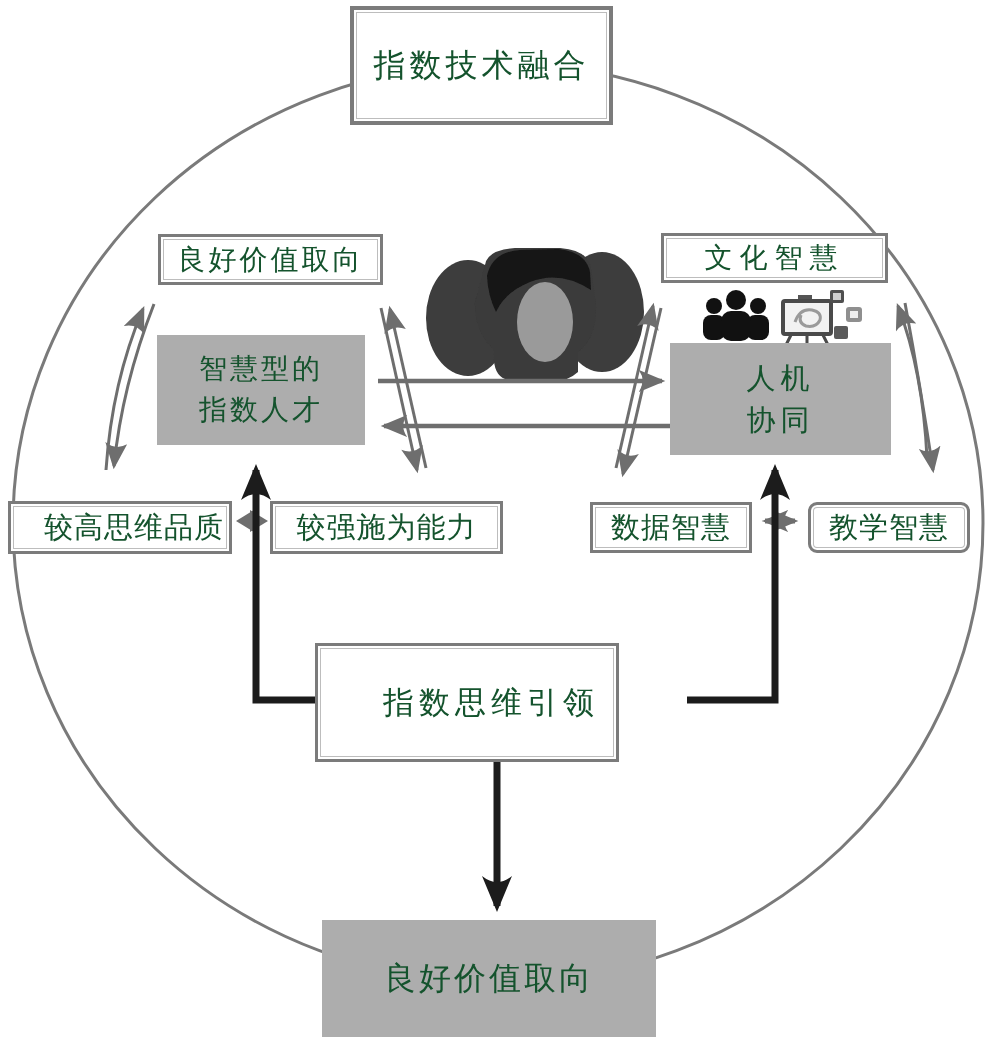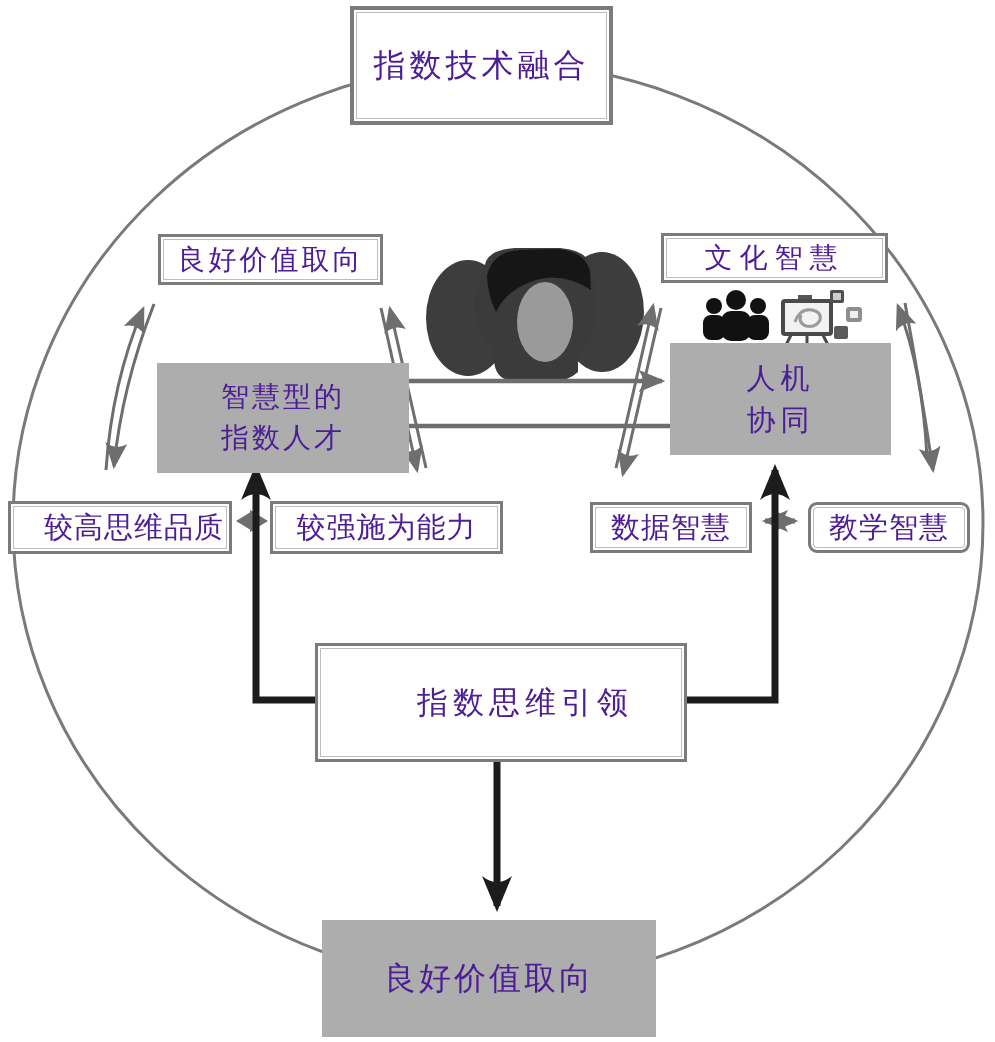--- a/index.html
+++ b/index.html
@@ -1,32 +1,32 @@
 <!DOCTYPE html>
 <html><head>
 <meta charset="utf-8">
 <style>
   html,body{margin:0;padding:0;background:#ffffff;}
   .stage{position:relative;width:995px;height:1042px;background:#ffffff;overflow:hidden;
          font-family:"Liberation Serif","DejaVu Serif",serif;}
   .stage svg.underlay{position:absolute;left:0;top:0;z-index:1;}
   .node{position:absolute;z-index:2;display:flex;flex-direction:column;align-items:center;
-        justify-content:center;text-align:center;box-sizing:border-box;color:#4c1d95;}
+        justify-content:center;text-align:center;box-sizing:border-box;color:#14532d;}
   .white{background:#ffffff;border:3px solid #7b7b7b;box-shadow:inset 0 0 0 2px #ffffff,inset 0 0 0 3px #bdbdbd;}
   .gray{background:#adadad;}
   #n-tech   {left:350px;top:6px;  width:263px;height:119px;border-width:4px;font-size:32px;letter-spacing:4px;}
   #n-value  {left:158px;top:234px;width:225px;height:51px; font-size:28px;letter-spacing:3px;}
-  #n-talent {left:157px;top:363px;width:252px;height:110px;font-size:28px;letter-spacing:3px;line-height:1.45;}
+  #n-talent {left:157px;top:335px;width:208px;height:110px;font-size:28px;letter-spacing:3px;line-height:1.45;}
   #n-culture{left:661px;top:233px;width:227px;height:50px; font-size:28px;letter-spacing:7px;}
   #n-collab {left:670px;top:343px;width:221px;height:112px;font-size:29px;letter-spacing:5px;line-height:1.45;}
   #n-think  {left:8px;  top:501px;width:224px;height:53px; font-size:29px;letter-spacing:1px;padding-left:28px;}
   #n-ability{left:270px;top:501px;width:233px;height:53px; font-size:29px;letter-spacing:1px;align-items:center;}
   #n-data   {left:590px;top:502px;width:162px;height:51px; font-size:29px;letter-spacing:1px;}
   #n-teach  {left:808px;top:502px;width:162px;height:51px; font-size:29px;letter-spacing:1px;border-radius:9px;}
-  #n-lead   {left:315px;top:643px;width:372px;height:119px;font-size:31px;letter-spacing:5px;padding-left:48px;}
+  #n-lead   {left:315px;top:643px;width:304px;height:119px;font-size:31px;letter-spacing:5px;padding-left:48px;}
   #n-eco    {left:322px;top:920px;width:334px;height:117px;font-size:32px;letter-spacing:3px;}
 </style>
 </head>
 <body>
 
 <div class="stage">
 
   <svg class="underlay" width="995" height="1042" viewBox="0 0 995 1042">
     <defs>
       <marker id="mG" viewBox="0 0 12 10" refX="10.5" refY="5" markerWidth="27" markerHeight="22" orient="auto" markerUnits="userSpaceOnUse">

